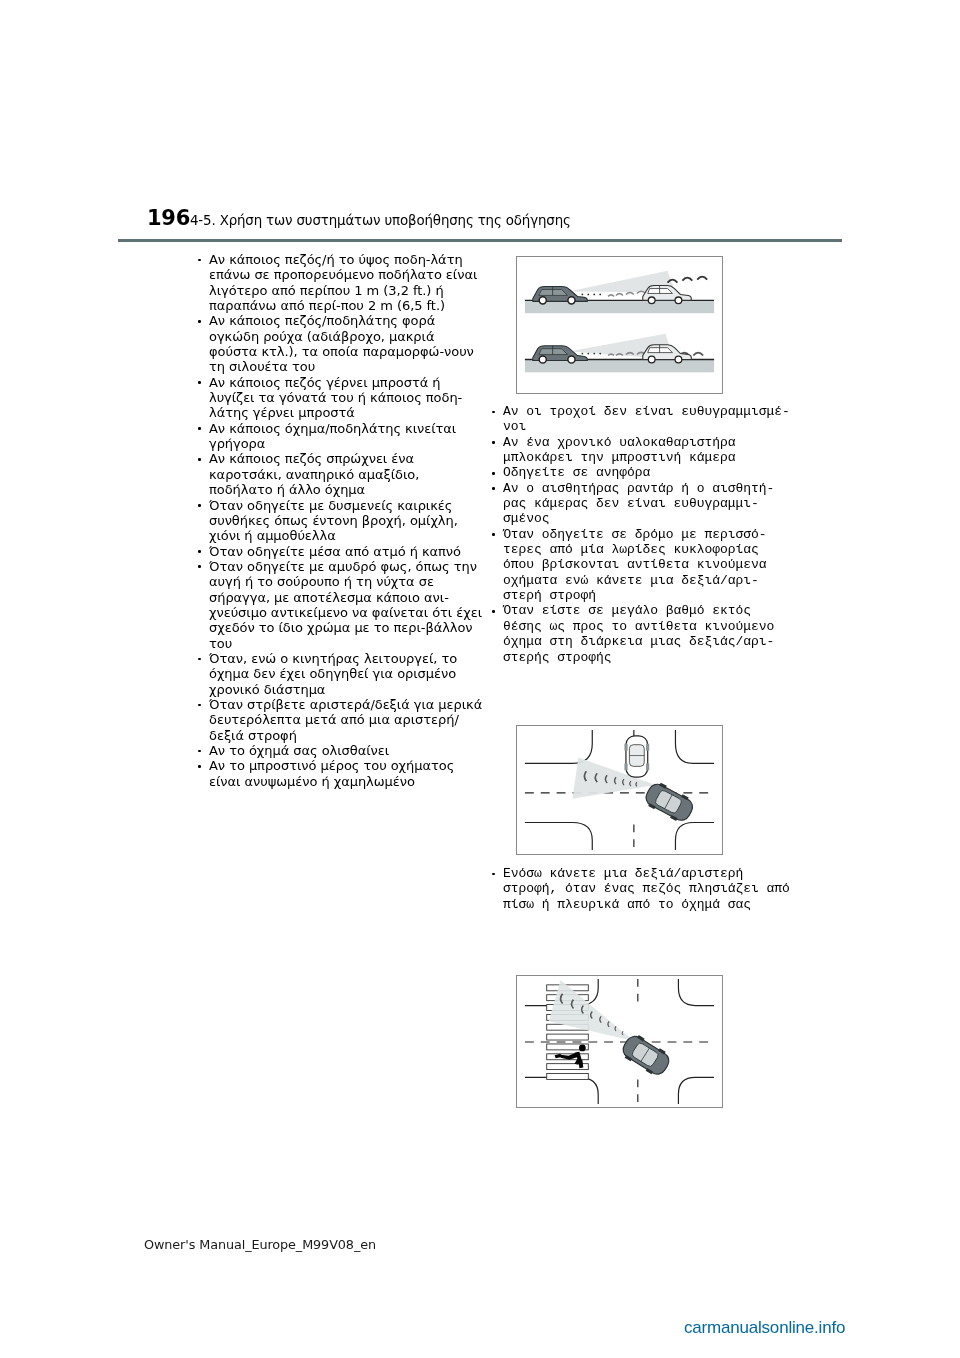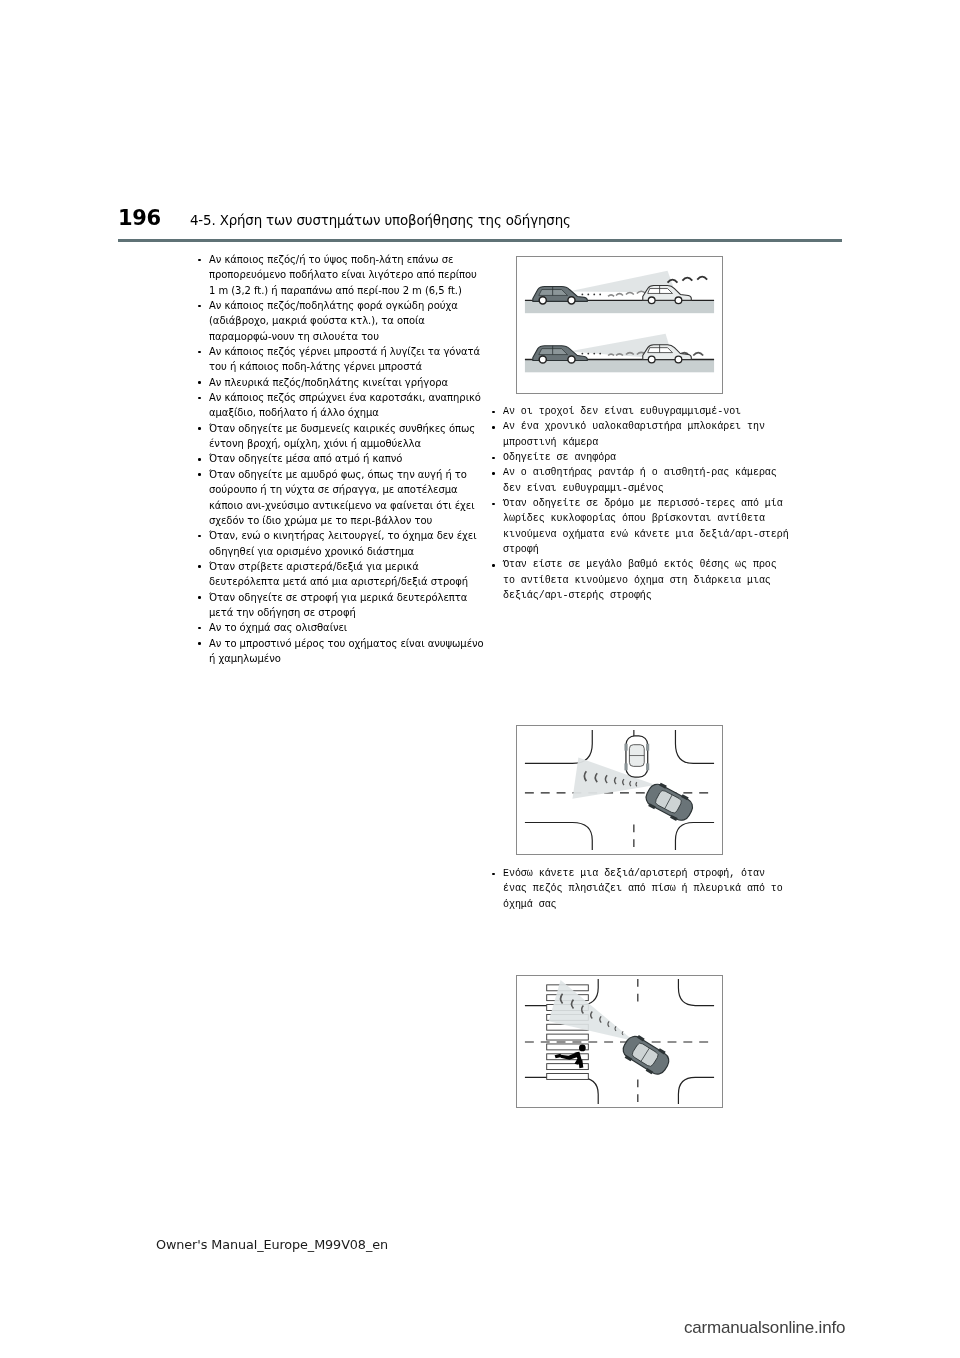--- a/index.html
+++ b/index.html
@@ -31,20 +31,21 @@
     width: 724px;
     height: 30px;
     display: flex;
     align-items: baseline;
   }
   .page-number {
     font-size: 21px;
     font-weight: bold;
     letter-spacing: -0.3px;
     width: 72px;
+    text-align: right;
   }
   .section-title {
     font-size: 13.4px;
     font-weight: normal;
     letter-spacing: -0.15px;
   }
   .header-rule {
     position: absolute;
     left: 118px;
     top: 239px;
@@ -64,21 +65,21 @@
   }
 
   ul.bullets {
     list-style: none;
     margin: 0;
     padding: 0;
   }
   ul.bullets > li {
     position: relative;
     padding-left: 13px;
-    font-size: 10px;
+    font-size: 13px;
     line-height: 15.35px;
     margin: 0 0 0 0;
     letter-spacing: -0.05px;
   }
   ul.bullets > li::before {
     content: "";
     position: absolute;
     left: 2px;
     top: 6.6px;
     width: 2.6px;
@@ -117,60 +118,59 @@
   .figure svg { display: block; width: 100%; height: 100%; }
 
   
   .rc-block { position: absolute; left: 490px; width: 300px; font-family: Liberation Mono, monospace; }
   .rc1 { top: 404px; }
   .rc2 { top: 866px; }
 
   
   .footer {
     position: absolute;
-    left: 156px;
+    left: 144px;
     top: 1237px;
     font-size: 12.8px;
     color: #1a1a1a;
     letter-spacing: -0.1px;
   }
   .watermark {
     position: absolute;
     left: 684px;
     top: 1318px;
     font-size: 17px;
-    color: #404040;
+    color: #0369a1;
     font-family: "Liberation Sans", sans-serif;
     letter-spacing: -0.2px;
   }
 </style>
 </head>
 <body>
 
 <div class="page">
 
   <div class="header">
     <span class="page-number">196</span>
     <span class="section-title">4-5. Χρήση των συστημάτων υποβοήθησης της οδήγησης</span>
   </div>
   <div class="header-rule"></div>
 
   <div class="col col-left">
     <ul class="bullets">
       <li>Αν κάποιος πεζός/ή το ύψος ποδη-λάτη επάνω σε προπορευόμενο ποδήλατο είναι λιγότερο από περίπου 1 m (3,2 ft.) ή παραπάνω από περί-που 2 m (6,5 ft.)</li>
       <li>Αν κάποιος πεζός/ποδηλάτης φορά ογκώδη ρούχα (αδιάβροχο, μακριά φούστα κτλ.), τα οποία παραμορφώ-νουν τη σιλουέτα του</li>
       <li>Αν κάποιος πεζός γέρνει μπροστά ή λυγίζει τα γόνατά του ή κάποιος ποδη-λάτης γέρνει μπροστά</li>
-      <li>Αν πλευρικά πεζός/ποδηλάτης κινείται γρήγορα</li>
+      <li>Αν κάποιος όχημα/ποδηλάτης κινείται γρήγορα</li>
       <li>Αν κάποιος πεζός σπρώχνει ένα καροτσάκι, αναπηρικό αμαξίδιο, ποδήλατο ή άλλο όχημα</li>
       <li>Όταν οδηγείτε με δυσμενείς καιρικές συνθήκες όπως έντονη βροχή, ομίχλη, χιόνι ή αμμοθύελλα</li>
       <li>Όταν οδηγείτε μέσα από ατμό ή καπνό</li>
       <li>Όταν οδηγείτε με αμυδρό φως, όπως την αυγή ή το σούρουπο ή τη νύχτα σε σήραγγα, με αποτέλεσμα κάποιο ανι-χνεύσιμο αντικείμενο να φαίνεται ότι έχει σχεδόν το ίδιο χρώμα με το περι-βάλλον του</li>
       <li>Όταν, ενώ ο κινητήρας λειτουργεί, το όχημα δεν έχει οδηγηθεί για ορισμένο χρονικό διάστημα</li>
       <li>Όταν στρίβετε αριστερά/δεξιά για μερικά δευτερόλεπτα μετά από μια αριστερή/δεξιά στροφή</li>
-      <li>Όταν οδηγείτε σε στροφή για μερικά δευτερόλεπτα μετά την οδήγηση σε στροφή</li>
       <li>Αν το όχημά σας ολισθαίνει</li>
       <li>Αν το μπροστινό μέρος του οχήματος είναι ανυψωμένο ή χαμηλωμένο</li>
     </ul>
   </div>
 
   <div class="figure fig1">
     <svg viewBox="0 0 207 138" preserveAspectRatio="none">
 
       <rect x="8" y="44" width="191" height="13" fill="#c8cfd0"></rect>
       <line x1="8" y1="44" x2="199" y2="44" stroke="#222" stroke-width="1.3"></line>

